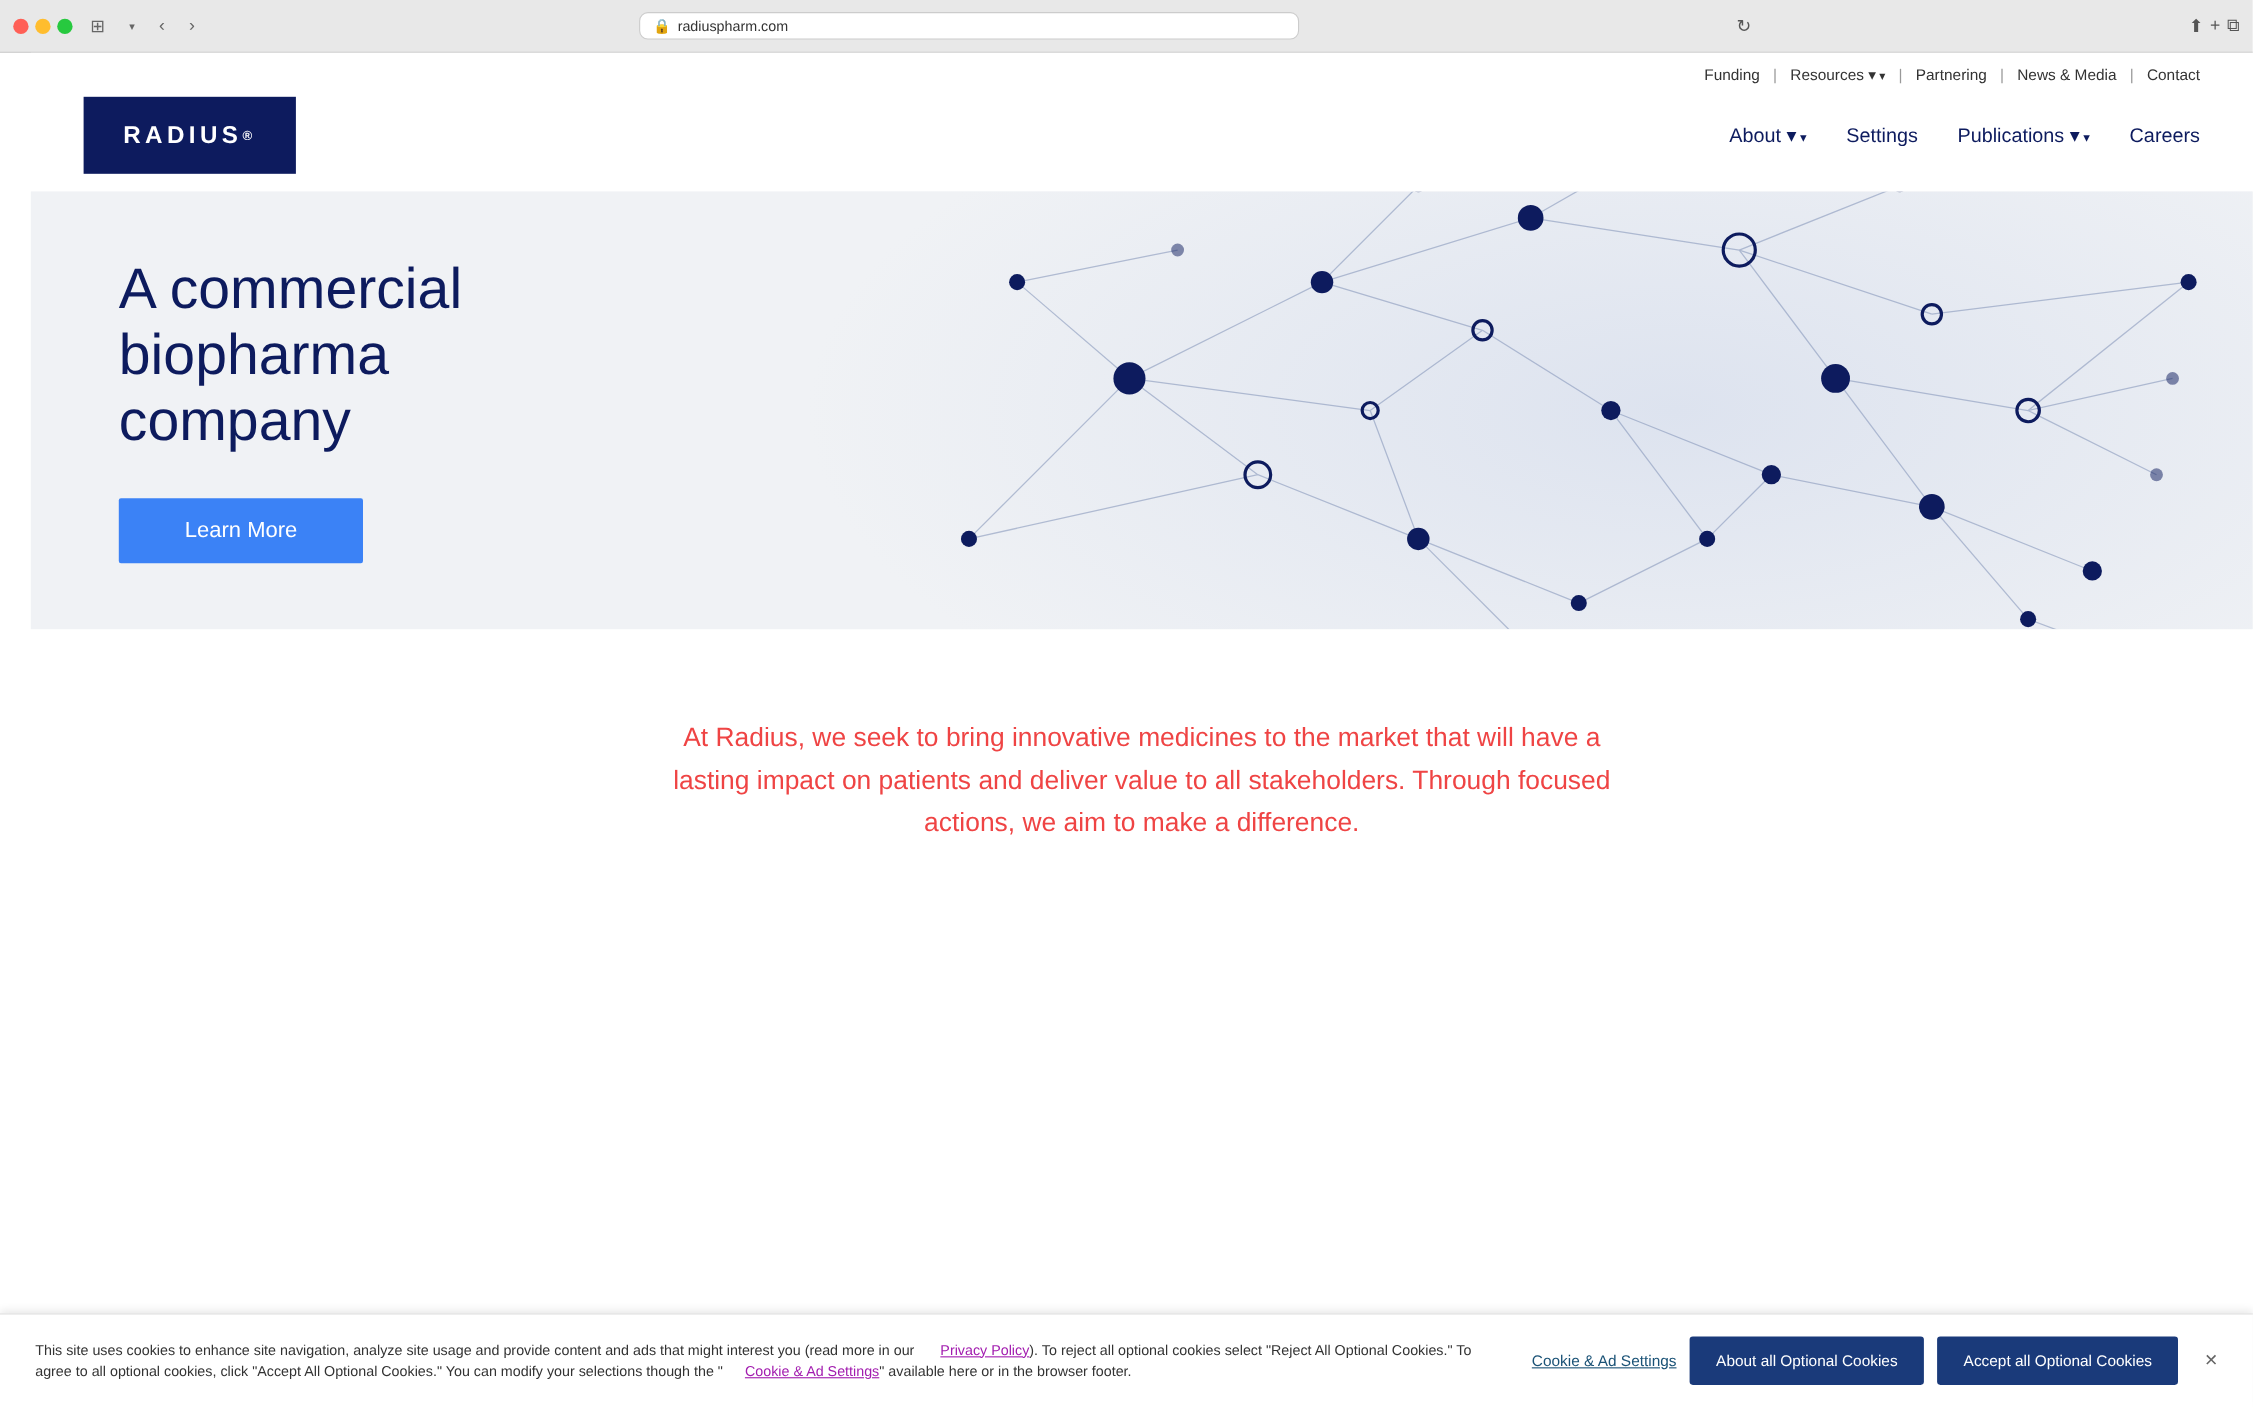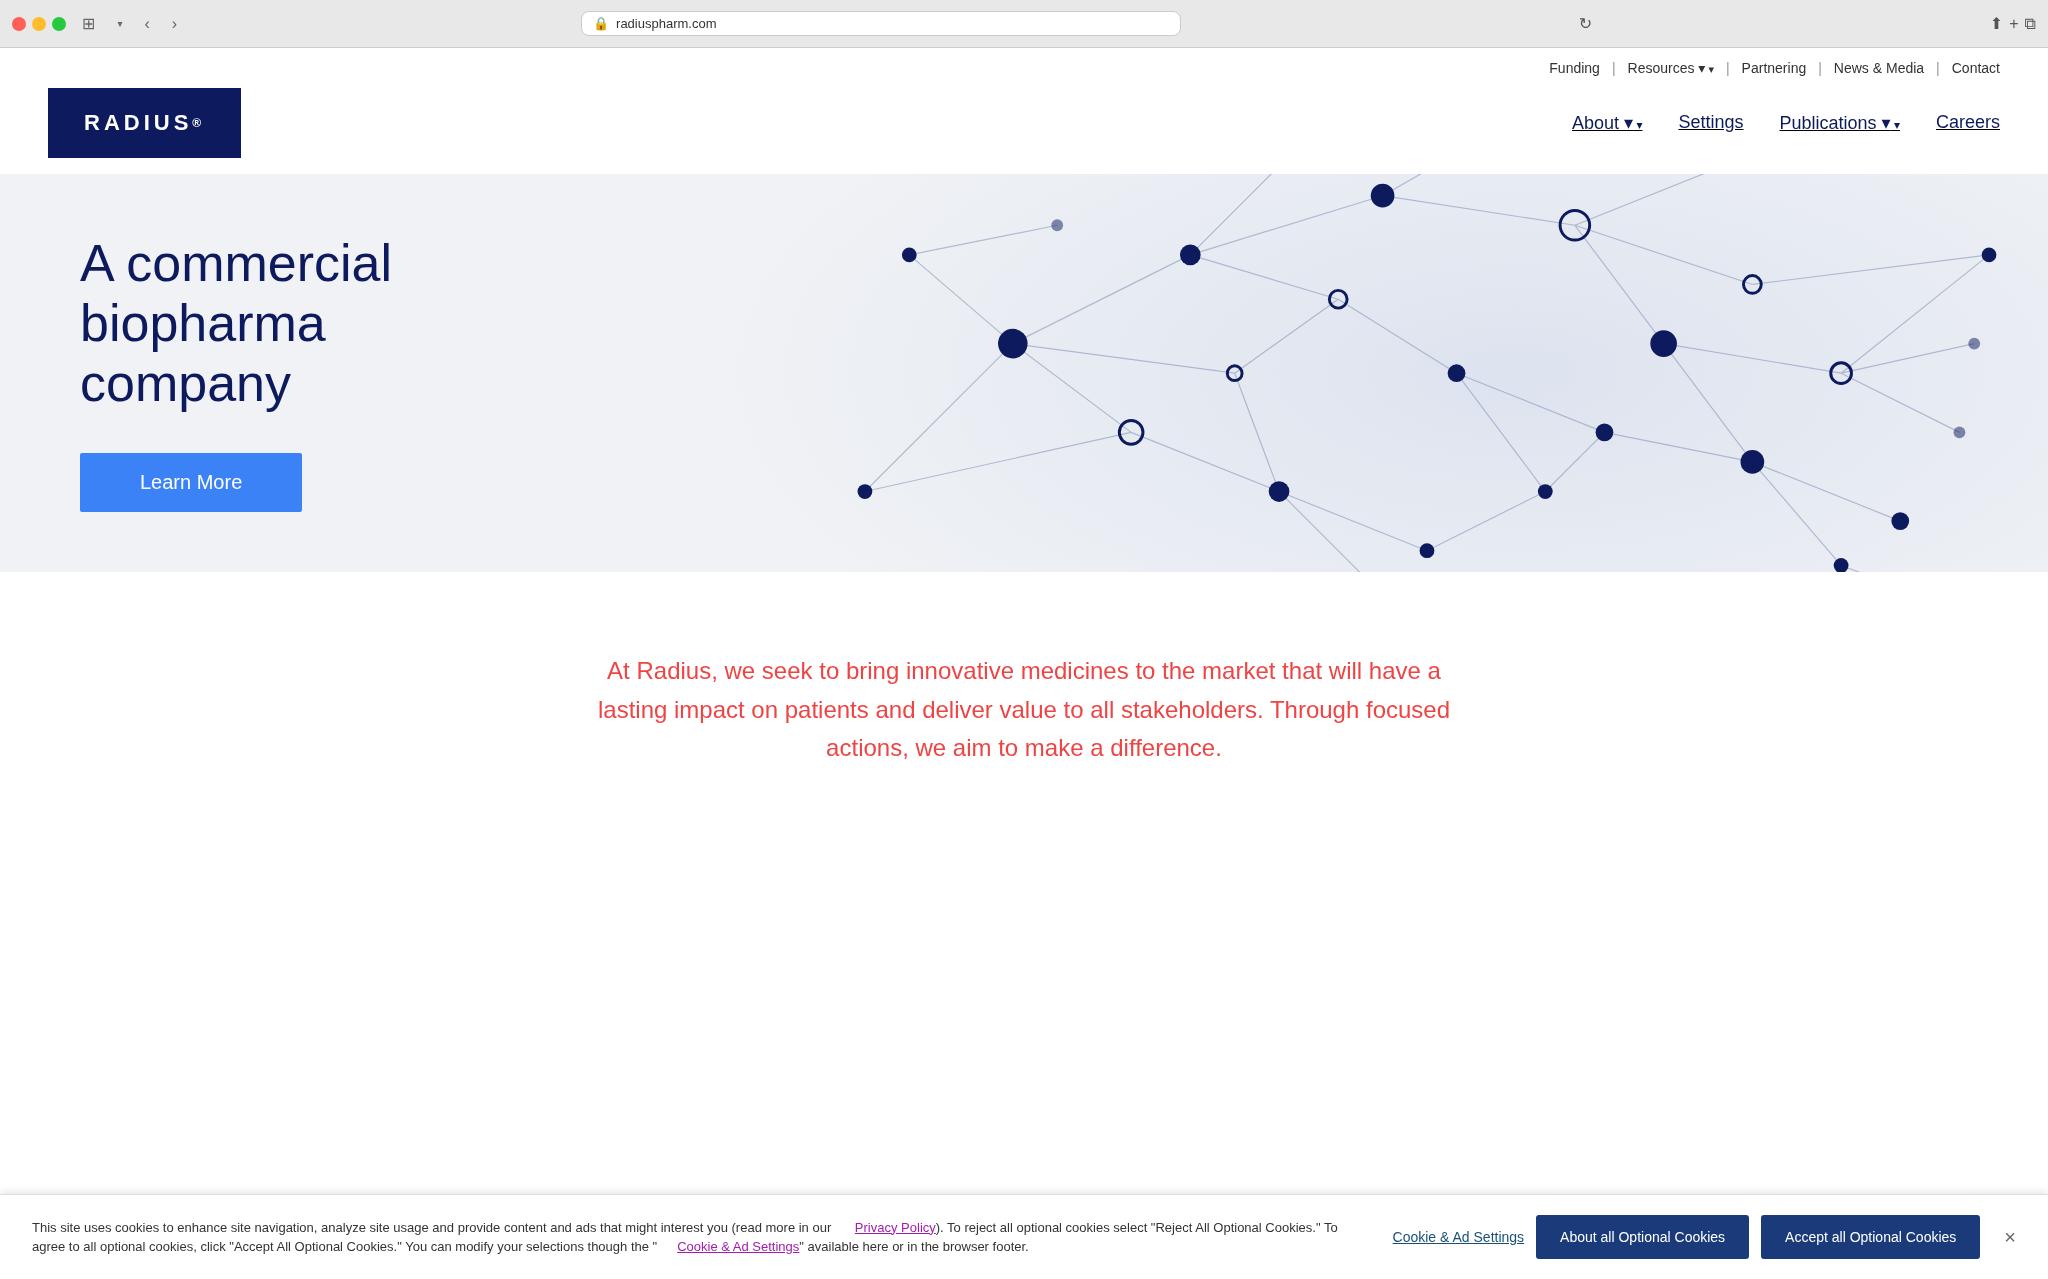--- a/index.html
+++ b/index.html
@@ -35,21 +35,21 @@
       gap: 6px;
       max-width: 600px;
       margin: 0 auto;
     }
     .address-bar span { color: #333; font-size: 13px; }
     .lock-icon { color: #888; font-size: 11px; }
     .browser-actions { display: flex; gap: 6px; margin-left: auto; }
     .browser-action-btn { background: none; border: none; color: #555; font-size: 16px; cursor: pointer; }
 
     
-    .website { background: #fff; }
+    .website { background: #fff; margin-left: 28px; }
 
     
     .utility-nav {
       display: flex;
       justify-content: flex-end;
       align-items: center;
       padding: 12px 48px;
       gap: 8px;
       font-size: 14px;
       color: #333;
@@ -70,21 +70,21 @@
       background: #0d1b5e;
       color: #fff;
       font-size: 22px;
       font-weight: 600;
       letter-spacing: 4px;
       padding: 22px 36px;
       display: flex;
       align-items: center;
     }
     .logo sup { font-size: 12px; }
-    .nav-links { display: flex; gap: 36px; text-decoration: underline; }
+    .nav-links { display: flex; align-items: center; gap: 36px; }
     .nav-links a { text-decoration: none; color: #0d1b5e; font-size: 18px; font-weight: 500; }
     .nav-links .has-dd::after { content: ' ▾'; font-size: 12px; }
 
     
     .hero {
       position: relative;
       background: #f0f2f5;
       min-height: 380px;
       display: flex;
       align-items: center;

